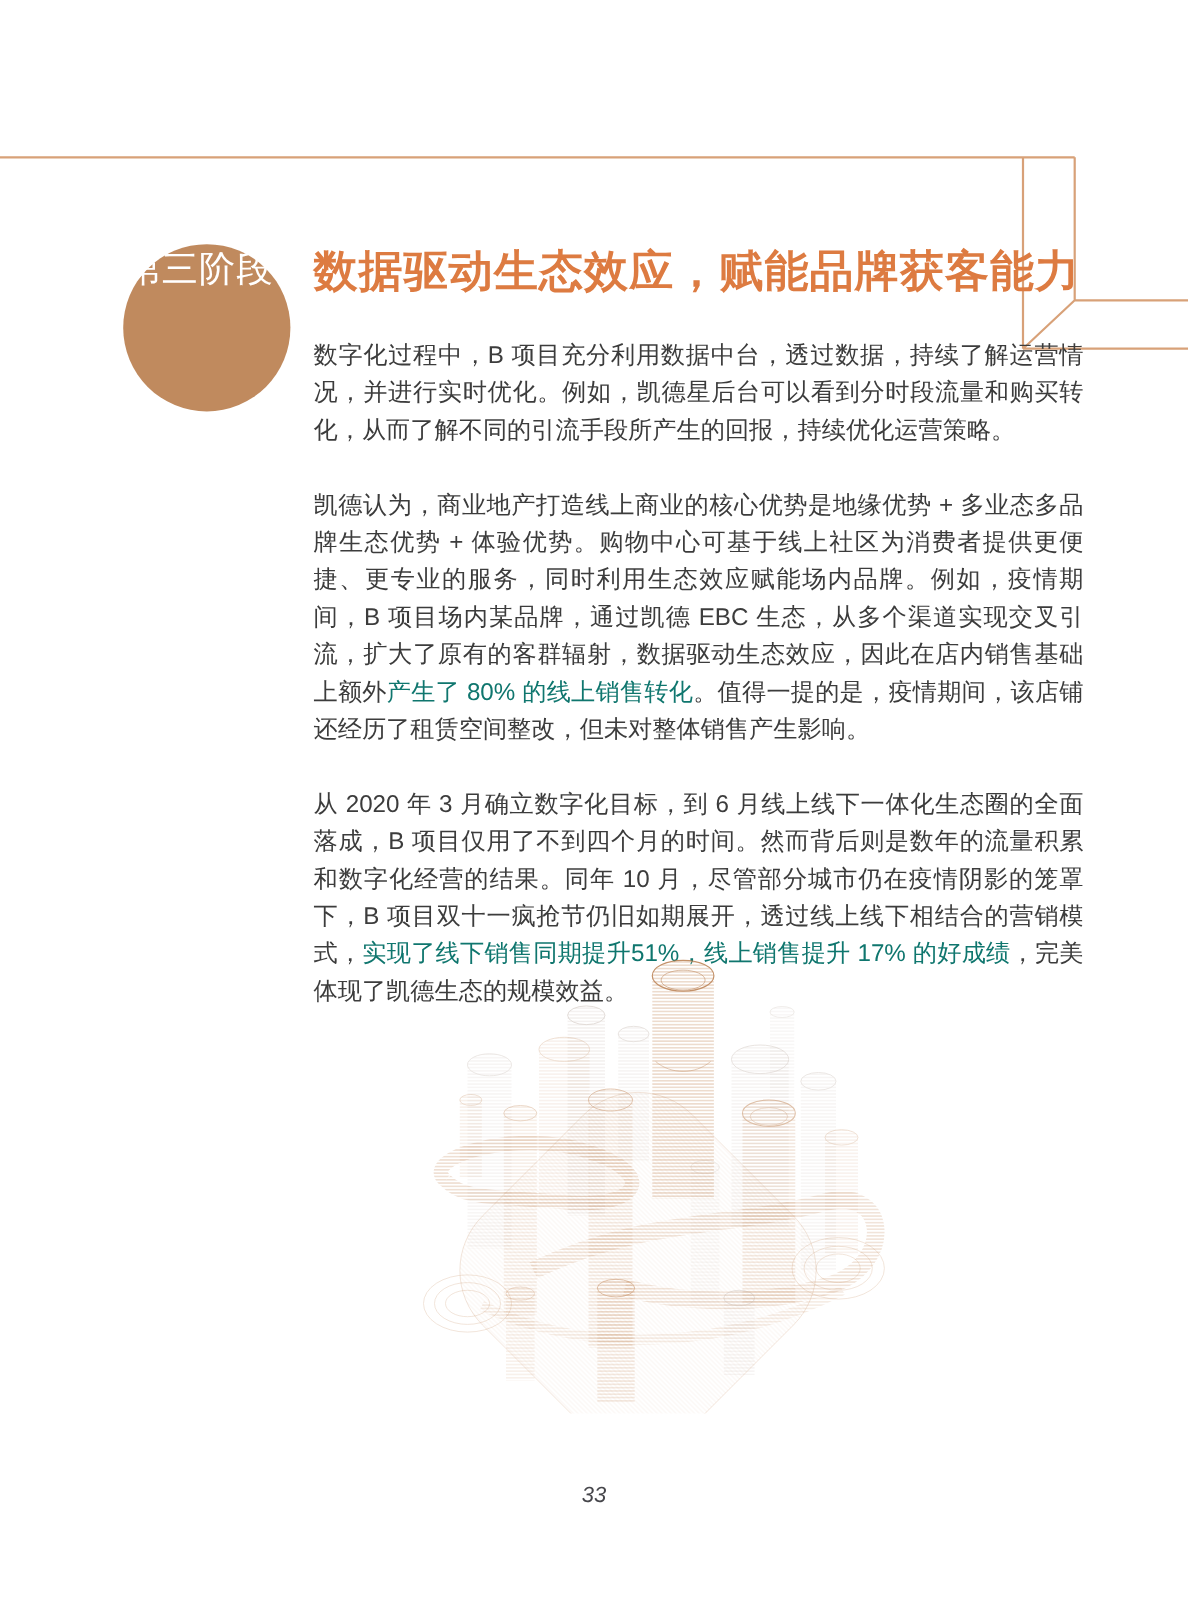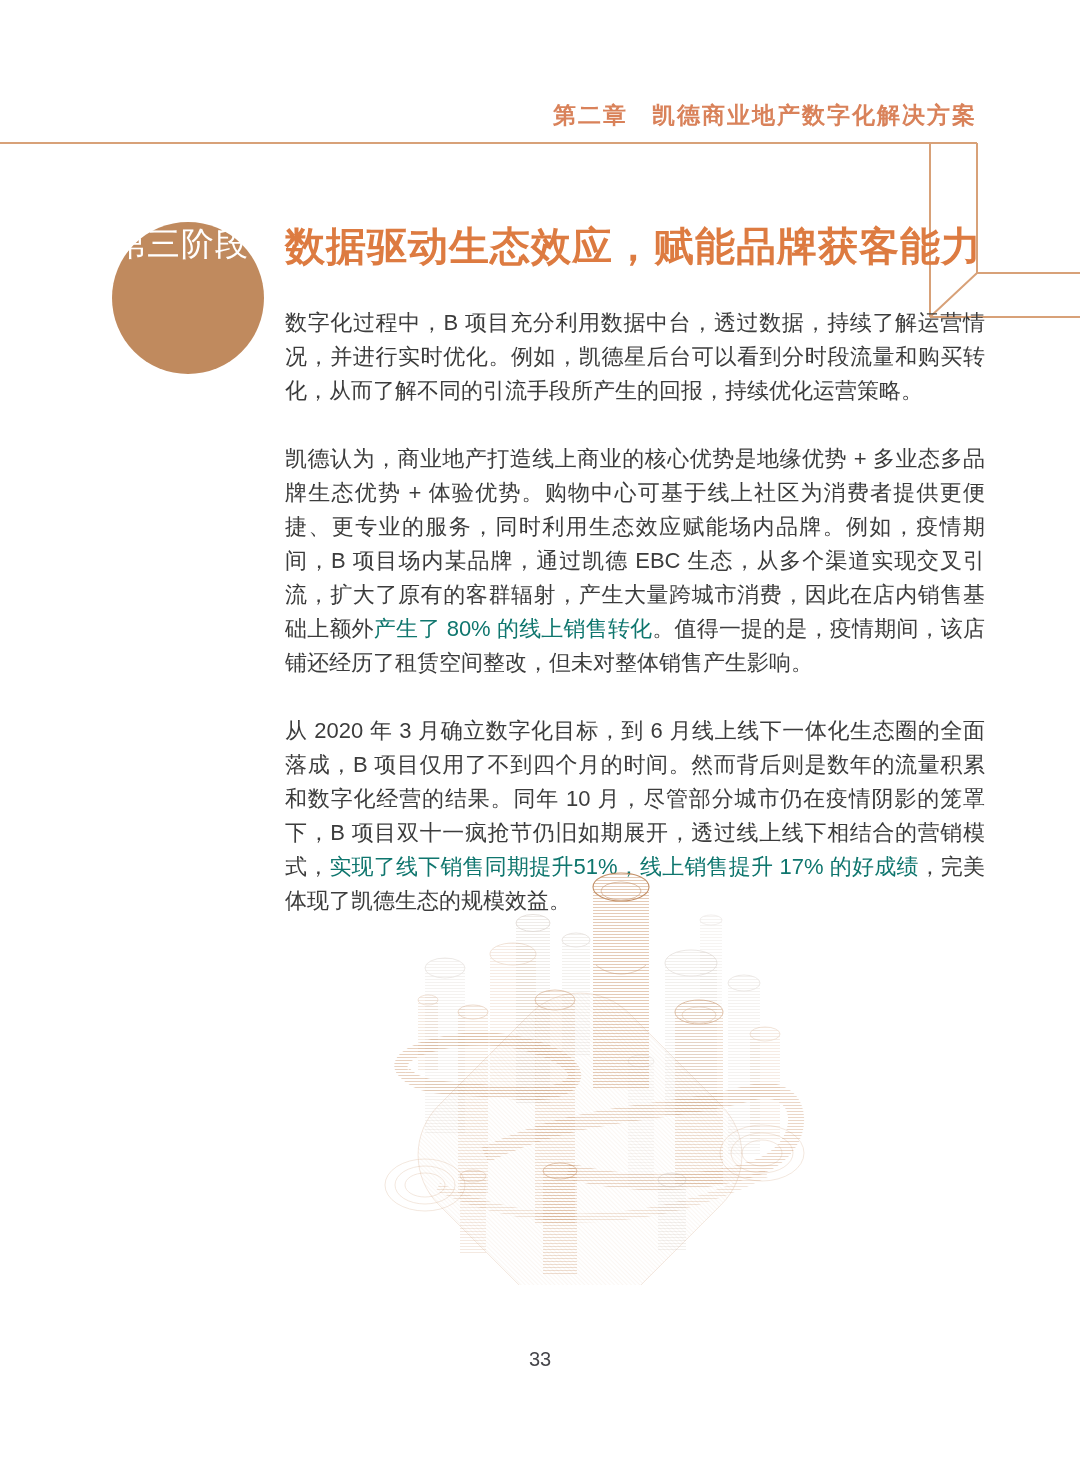--- a/index.html
+++ b/index.html
@@ -76,45 +76,43 @@
     height: 430px;
     display: block;
   }
   .page-number {
     position: absolute;
     left: 0; right: 0;
     top: 1348px;
     text-align: center;
     font-size: 20px;
     color: #46464B;
+    font-style: italic;
   }
 </style>
 </head>
 <body>
 
 <div class="page">
 
-  <div class="chapter-header">
-    <span class="ch-label">第二章</span><span class="ch-title">凯德商业地产数字化解决方案</span>
-  </div>
 
   <svg class="corner-deco" viewBox="0 0 1080 330" xmlns="http://www.w3.org/2000/svg" aria-hidden="true">
     <path d="M0 143 H977 M930 143 V317 M977 143 V273 M977 273 H1080 M930 317 H1080 M977 273 L930 317" fill="none" stroke="#D8A178" stroke-width="2"></path>
   </svg>
 
   <div class="stage-badge">
     <span>第三阶段</span>
   </div>
 
   <div class="article">
     <h1 class="section-title">数据驱动生态效应，赋能品牌获客能力</h1>
 
     <p class="body-para"><span>数字化过程中，B 项目充分利用数据中台，透过数据，持续了解运营情况，并进行实时优化。例如，凯德星后台可以看到分时段流量和购买转化，从而了解不同的引流手段所产生的回报，持续优化运营策略。</span></p>
 
-    <p class="body-para"><span>凯德认为，商业地产打造线上商业的核心优势是地缘优势 + 多业态多品牌生态优势 + 体验优势。购物中心可基于线上社区为消费者提供更便捷、更专业的服务，同时利用生态效应赋能场内品牌。例如，疫情期间，B 项目场内某品牌，通过凯德 EBC 生态，从多个渠道实现交叉引流，扩大了原有的客群辐射，产生大量跨城市消费，因此在店内销售基础上额外</span><span class="hl">产生了 80% 的线上销售转化</span><span>。值得一提的是，疫情期间，该店铺还经历了租赁空间整改，但未对整体销售产生影响。</span></p>
+    <p class="body-para"><span>凯德认为，商业地产打造线上商业的核心优势是地缘优势 + 多业态多品牌生态优势 + 体验优势。购物中心可基于线上社区为消费者提供更便捷、更专业的服务，同时利用生态效应赋能场内品牌。例如，疫情期间，B 项目场内某品牌，通过凯德 EBC 生态，从多个渠道实现交叉引流，扩大了原有的客群辐射，数据驱动生态效应，因此在店内销售基础上额外</span><span class="hl">产生了 80% 的线上销售转化</span><span>。值得一提的是，疫情期间，该店铺还经历了租赁空间整改，但未对整体销售产生影响。</span></p>
 
     <p class="body-para"><span>从 2020 年 3 月确立数字化目标，到 6 月线上线下一体化生态圈的全面落成，B 项目仅用了不到四个月的时间。然而背后则是数年的流量积累和数字化经营的结果。同年 10 月，尽管部分城市仍在疫情阴影的笼罩下，B 项目双十一疯抢节仍旧如期展开，透过线上线下相结合的营销模式，</span><span class="hl">实现了线下销售同期提升51%，线上销售提升 17% 的好成绩</span><span>，完美体现了凯德生态的规模效益。</span></p>
   </div>
 
   <svg class="illustration" viewBox="0 0 500 430" xmlns="http://www.w3.org/2000/svg" aria-hidden="true">
     <defs>
       <pattern id="pl" width="3" height="3" patternUnits="userSpaceOnUse">
         <path d="M0 1.5 H3" stroke="#C68F63" stroke-width="0.55"></path>
       </pattern>
       <pattern id="pg" width="3" height="3" patternUnits="userSpaceOnUse">

